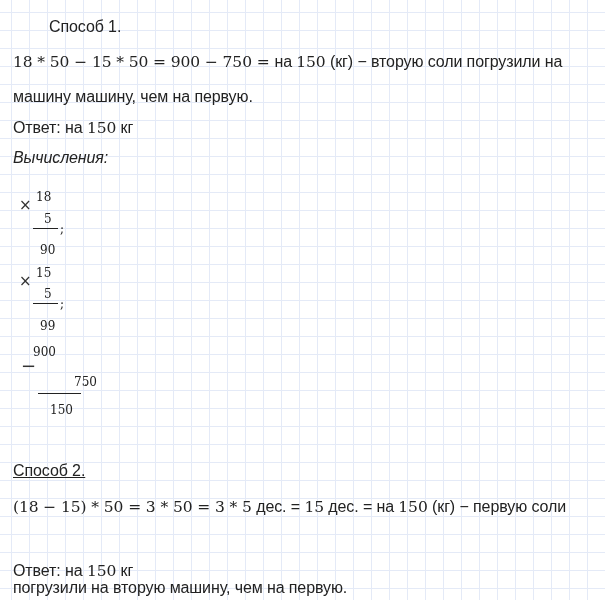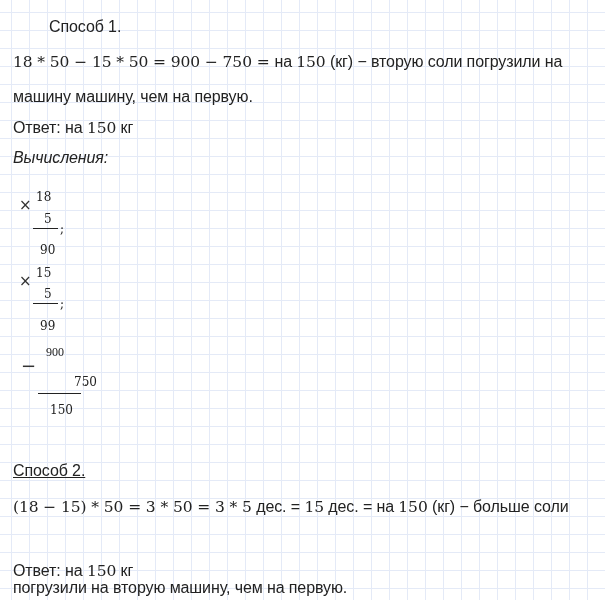--- a/index.html
+++ b/index.html
@@ -59,33 +59,33 @@
   <span class="op" style="left:19px; top:272px; font-size:15px;">×</span>
   <span class="calc" style="left:36px; top:265px;">15</span>
   <span class="calc" style="left:44px; top:286px;">5</span>
   <div class="rule" style="left:33px; top:303px; width:25px;"></div>
   <span class="calc" style="left:60px; top:296px;">;</span>
   <span class="calc" style="left:40px; top:318px;">99</span>
 </div>
 
 <div>
   <span class="op" style="left:21px; top:355px; font-size:18px;">−</span>
-  <span class="calc" style="left:46px; top:344px;font-family:Liberation Serif, serif;">900</span>
+  <span class="calc" style="left:33px; top:344px;">900</span>
   <span class="calc" style="left:46px; top:374px;margin-left:28px;">750</span>
   <span class="calc" style="left:84px; top:374px;">.</span>
   <div class="rule" style="left:38px; top:393px; width:43px;"></div>
   <span class="calc" style="left:50px; top:402px;">150</span>
 </div>
 
 <div class="line" style="top:461px;text-decoration:underline;">
   <span>Способ 2.</span>
 </div>
 
 <div class="line" style="top:497px;">
-  <span class="num">(18 − 15) * 50 = 3 * 50 = 3 * 5</span><span> дес. = </span><span class="num">15</span><span> дес. = на </span><span class="num">150</span><span> (кг) − больше соли</span>
+  <span class="num">(18 − 15) * 50 = 3 * 50 = 3 * 5</span><span> дес. = </span><span class="num">15</span><span> дес. = на </span><span class="num">150</span><span> (кг) − первую соли</span>
 </div>
 
 <div class="line" style="top:530px;margin-top:48px;">
   <span>погрузили на вторую машину, чем на первую.</span>
 </div>
 
 <div class="line" style="top:561px;">
   <span>Ответ: на </span><span class="num">150</span><span> кг</span>
 </div>
 

